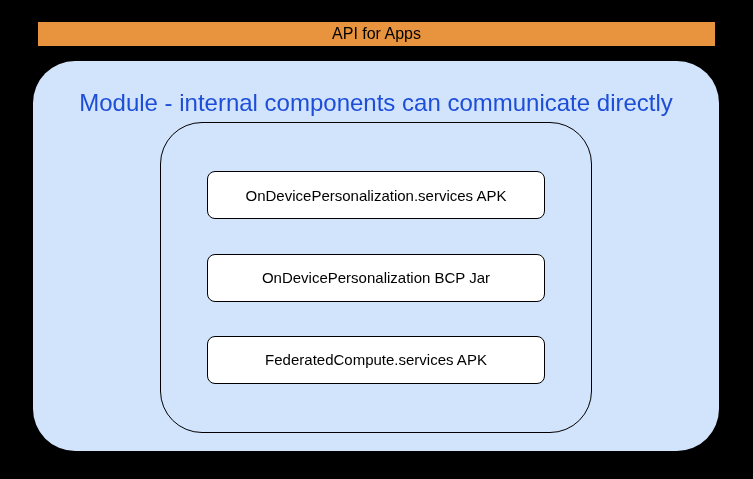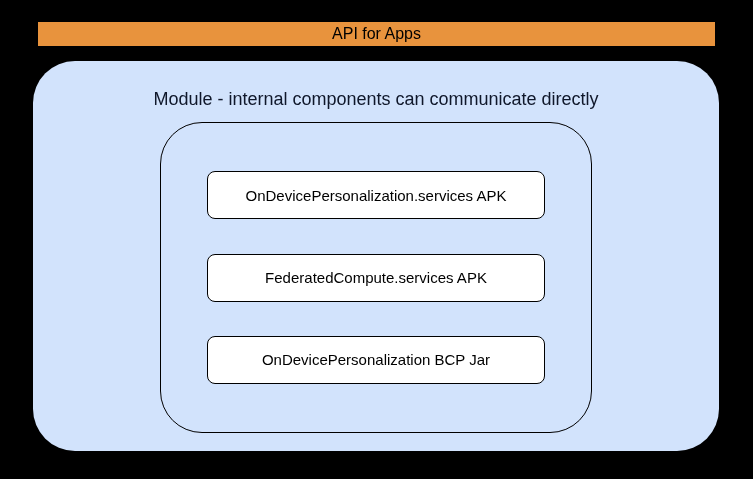--- a/index.html
+++ b/index.html
@@ -37,22 +37,22 @@
     height: 390px;
     background: #D2E3FC;
     border-radius: 42px;
   }
   .module-title {
     position: absolute;
     top: 28px;
     left: 0;
     width: 100%;
     text-align: center;
-    font-size: 18px;
-    color: #0f172a;
+    font-size: 24px;
+    color: #1d4ed8;
   }
   .inner-group {
     position: absolute;
     left: 127px;
     top: 61px;
     width: 432px;
     height: 311px;
     border: 1.5px solid #000000;
     border-radius: 42px;
     display: flex;
@@ -84,21 +84,21 @@
   </div>
 
   <div class="module">
     <div class="module-title">Module - internal components can communicate directly</div>
 
     <div class="inner-group">
       <div class="comp-box">
         <span>OnDevicePersonalization.services APK</span>
       </div>
       <div class="comp-box">
-        <span>FederatedCompute.services APK</span>
+        <span>OnDevicePersonalization BCP Jar</span>
       </div>
       <div class="comp-box">
-        <span>OnDevicePersonalization BCP Jar</span>
+        <span>FederatedCompute.services APK</span>
       </div>
     </div>
   </div>
 
 </div>
 
 </body></html>

